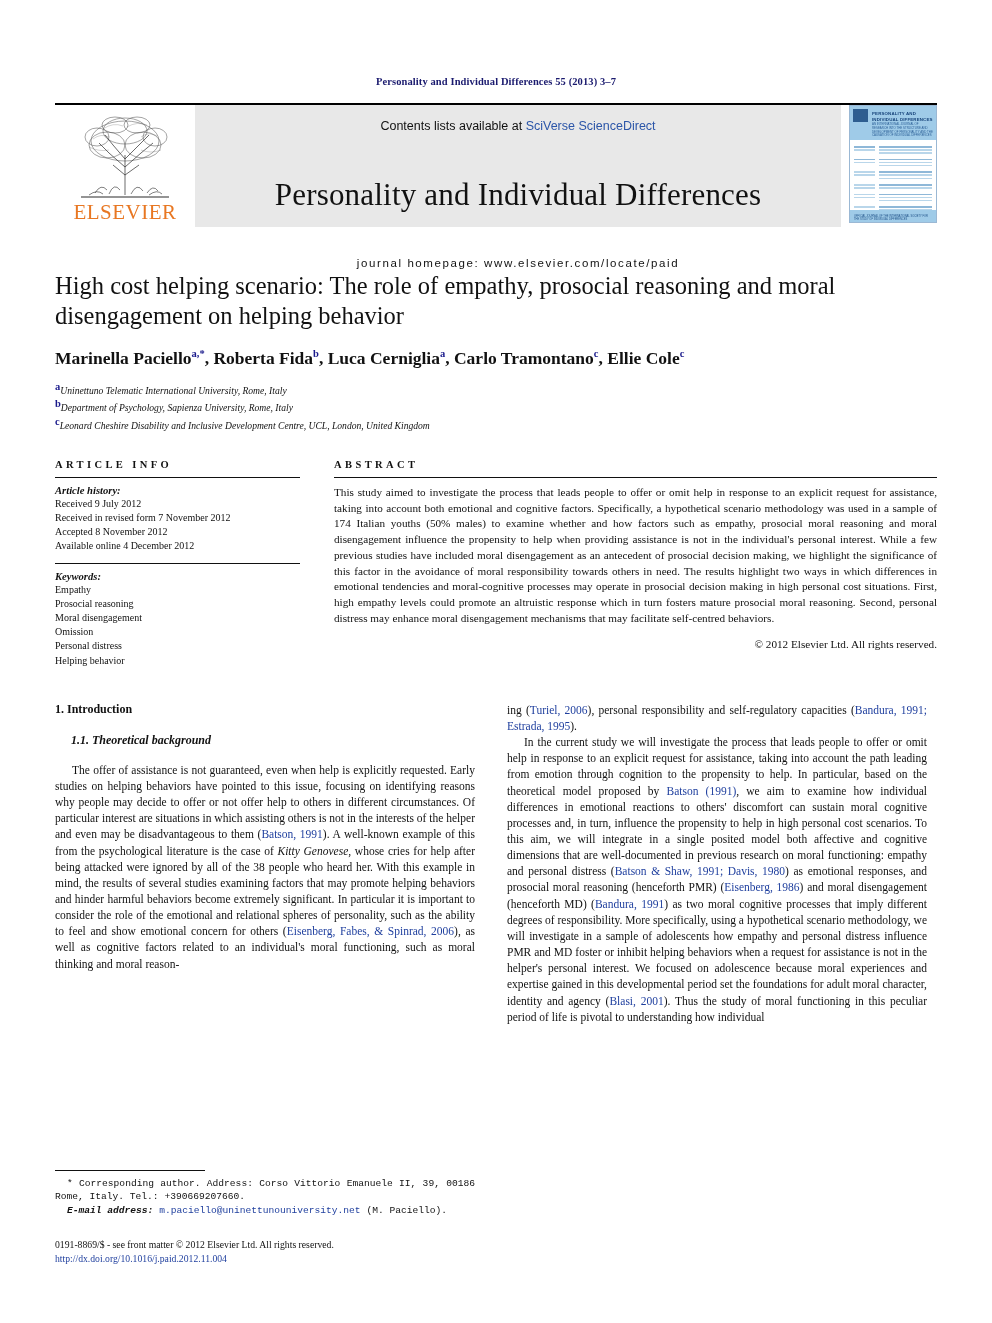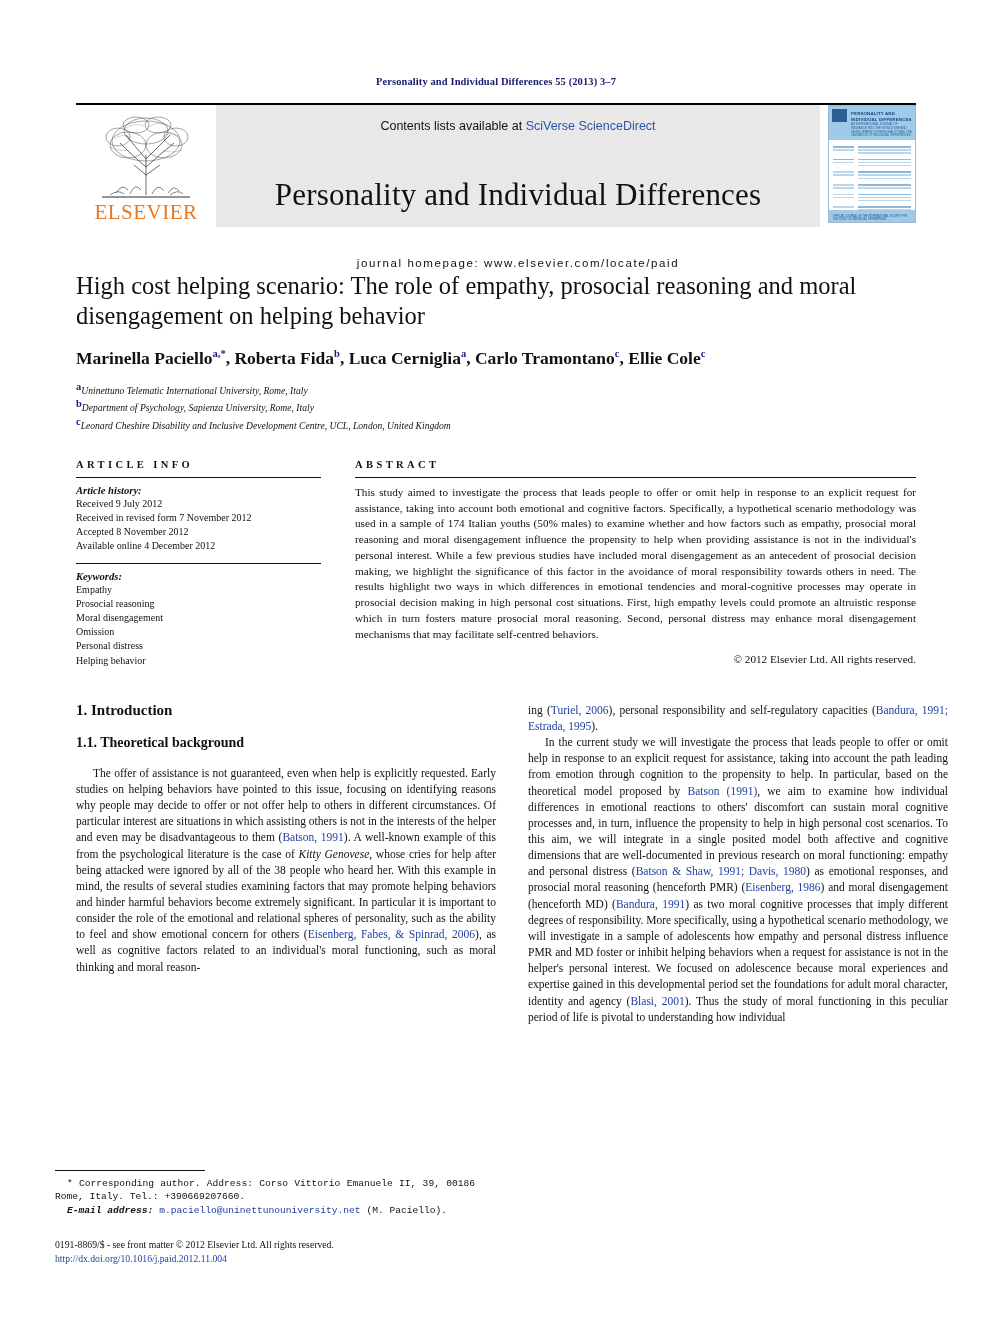--- a/index.html
+++ b/index.html
@@ -13,21 +13,21 @@
     font-family: "Liberation Serif", "DejaVu Serif", serif;
     color: #000000;
     position: relative;
     overflow: hidden;
   }
   .page {
     width: 992px;
     height: 1037px;
     position: relative;
     box-sizing: border-box;
-    padding: 0 76px;
+    padding: 0 55px;
   }
 
   
   .runhead {
     text-align: center;
     font-size: 10.5px;
     font-weight: bold;
     color: #1a1a6e;
     padding-top: 76px;
     letter-spacing: 0.1px;
@@ -230,29 +230,30 @@
     display: flex;
     gap: 32px;
   }
   .bcol {
     width: 420px;
     flex: 0 0 420px;
     position: relative;
   }
   .bcol.right { padding-top: 0; }
   h2.h-sec {
-    font-size: 15px;
+    font-size: 12px;
     font-weight: bold;
     margin: 0 0 16px 0;
     color: #111;
   }
   h3.h-sub {
-    font-size: 14px;
-    font-weight: bold;
-    margin: 0 0 14px 0;
+    font-size: 12px;
+    font-weight: bold;
+    font-style: italic;
+    margin: 0 0 14px 16px;
     color: #111;
   }
   p.para {
     font-size: 11.5px;
     line-height: 1.405;
     text-align: justify;
     margin: 0 0 0 0;
     text-indent: 17px;
     color: #111;
   }

